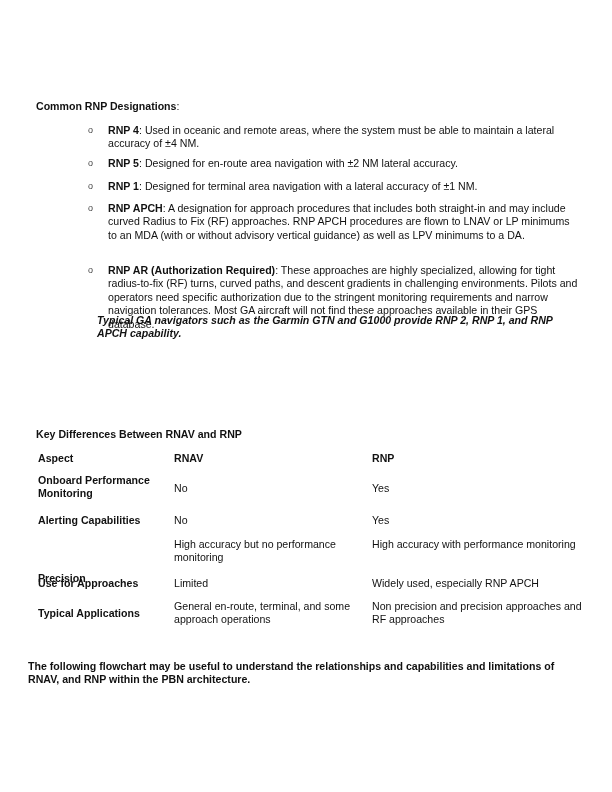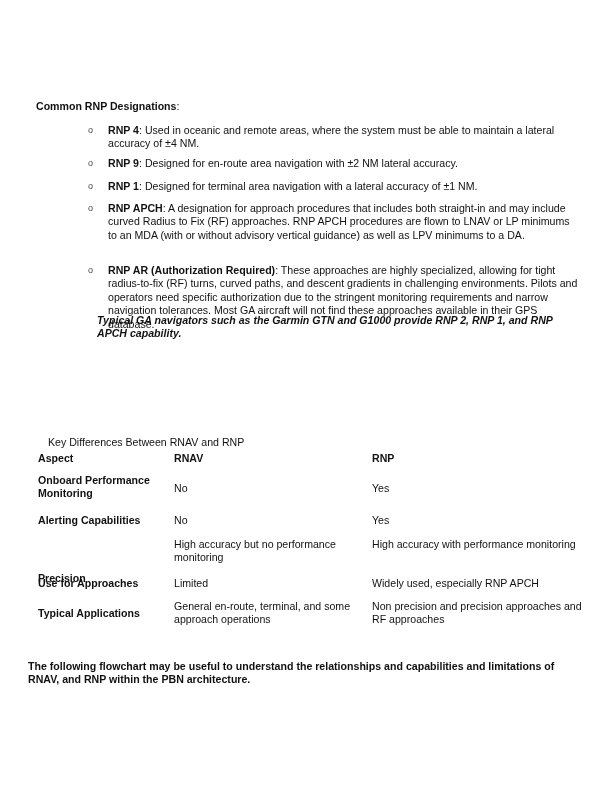--- a/index.html
+++ b/index.html
@@ -50,24 +50,23 @@
       font-style: italic;
     }
     .note {
       position: absolute;
       left: 36px;
       top: 370px;
       width: 545px;
     }
     .table-title {
       position: absolute;
-      left: 48px;
+      left: 36px;
       top: 428px;
-      font-weight: normal;
-      margin-top: 8px;
+      font-weight: bold;
     }
     .table {
       position: absolute;
       left: 36px;
       top: 452px;
       width: 545px;
     }
     .row {
       position: absolute;
       left: 0;
@@ -97,21 +96,21 @@
     <span class="bold">Common RNP Designations</span><span>:</span>
   </div>
 
   <div class="bullet-item" style="top:124px;">
     <span class="bullet-glyph">o</span>
     <span class="bold">RNP 4</span><span>: Used in oceanic and remote areas, where the system must be able to maintain a lateral accuracy of ±4 NM.</span>
   </div>
 
   <div class="bullet-item" style="top:157px;">
     <span class="bullet-glyph">o</span>
-    <span class="bold">RNP 9</span><span>: Designed for en-route area navigation with ±2 NM lateral accuracy.</span>
+    <span class="bold">RNP 5</span><span>: Designed for en-route area navigation with ±2 NM lateral accuracy.</span>
   </div>
 
   <div class="bullet-item" style="top:180px;">
     <span class="bullet-glyph">o</span>
     <span class="bold">RNP 1</span><span>: Designed for terminal area navigation with a lateral accuracy of ±1 NM.</span>
   </div>
 
   <div class="bullet-item" style="top:202px;">
     <span class="bullet-glyph">o</span>
     <span class="bold">RNP APCH</span><span>: A designation for approach procedures that includes both straight-in and may include curved Radius to Fix (RF) approaches. RNP APCH procedures are flown to LNAV or LP minimums to an MDA (with or without advisory vertical guidance) as well as LPV minimums to a DA.</span>

